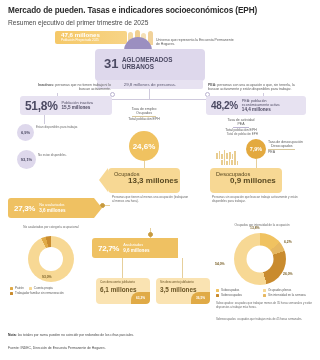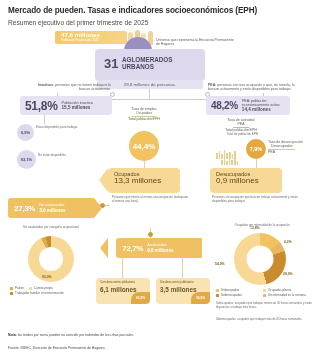--- a/index.html
+++ b/index.html
@@ -96,21 +96,21 @@
   .bub{
     position:absolute;border-radius:50%;background:#ded8ec;
     display:flex;flex-direction:column;align-items:center;justify-content:center;
     color:#4c4a63;
   }
   .bub .p{font-size:4px;font-weight:bold;line-height:1;}
 
   
   .pea-note{left:208px;top:83px;width:92px;}
   .pea-card{
-    left:206px;top:96px;width:84px;height:19px;
+    left:206px;top:96px;width:100px;height:19px;
     background:#e7e2f1;border-radius:3px;
     display:flex;align-items:center;padding:0 5px;box-sizing:border-box;gap:4px;
   }
   .pea-card .pct{font-size:10px;font-weight:bold;color:#4c4a63;letter-spacing:-.3px;}
   .pea-card .lab{font-size:3.6px;color:#4f4c63;line-height:1.15;}
   .pea-card .lab b{font-size:4.6px;}
   .pea-rate{left:211px;top:118px;width:60px;}
 
   
   .rate-c{
@@ -124,21 +124,21 @@
   .emp-note{left:108px;top:107px;width:72px;text-align:center;}
   .des-note{left:268px;top:140px;width:46px;}
   .tot-note{left:196px;top:133px;width:62px;text-align:right;}
 
   
   .chip{
     position:absolute;background:#f7d894;border-radius:4px;
     color:#5a4a22;
   }
   .chip .t{font-size:5.6px;line-height:1.1;}
-  .chip .n{font-size:8px;font-weight:normal;line-height:1.1;}
+  .chip .n{font-size:8px;font-weight:bold;line-height:1.1;margin-left:14px;}
   .ocup{left:108px;top:168px;width:72px;height:25px;padding:3px 0 0 6px;box-sizing:border-box;}
   .desoc{left:210px;top:168px;width:72px;height:25px;padding:3px 0 0 6px;box-sizing:border-box;}
   .chip-arrow{
     position:absolute;width:0;height:0;
     border-top:12.5px solid transparent;border-bottom:12.5px solid transparent;
     border-left:9px solid #f7d894;
   }
 
   
   .bars{position:absolute;display:flex;align-items:flex-end;gap:1px;}
@@ -156,21 +156,21 @@
   .arrow-box .tip{
     width:0;height:0;border-top:10px solid transparent;
     border-bottom:10px solid transparent;border-left:8px solid #efc162;
   }
   .arrow-box .pct{font-size:8px;font-weight:bold;letter-spacing:-.3px;}
   .arrow-box .lab{font-size:3.8px;line-height:1.15;}
   .arrow-box .lab b{font-size:4.6px;}
 
   .noasal{left:8px;top:198px;}
   .noasal .body{width:86px;}
-  .asal{left:116px;top:238px;}
+  .asal{left:92px;top:238px;}
   .asal .body{width:86px;}
   .asal-tipL{
     position:absolute;left:100px;top:238px;width:0;height:0;
     border-top:10px solid transparent;border-bottom:10px solid transparent;
     border-right:8px solid #efc162;
   }
 
   
   .pill{
     position:absolute;width:54px;height:26px;border-radius:4px;
@@ -287,21 +287,21 @@
     <div>Tasa de actividad</div>
     <div style="border-bottom:.5px solid #bdb6d2;display:inline-block;padding:0 4px;">PEA</div>
     <div>Total población EPH</div>
   </div>
 
   <div class="abs emp-note tiny">
     <div>Tasa de empleo</div>
     <div style="border-bottom:.5px solid #d8c79a;display:inline-block;padding:0 4px;">Ocupados</div>
     <div>Total población EPH</div>
   </div>
-  <div class="rate-c emp-c">44,4%</div>
+  <div class="rate-c emp-c">24,6%</div>
 
   <div class="abs tot-note micro">Total de población EPH</div>
   <div class="rate-c des-c">7,9%</div>
   <div class="abs des-note tiny">
     <div>Tasa de desocupación</div>
     <div style="border-bottom:.5px solid #d8c79a;display:inline-block;padding:0 3px;">Desocupados</div>
     <div>PEA</div>
   </div>
 
   <div class="bars abs" style="left:216px;top:150px;height:9px;">

